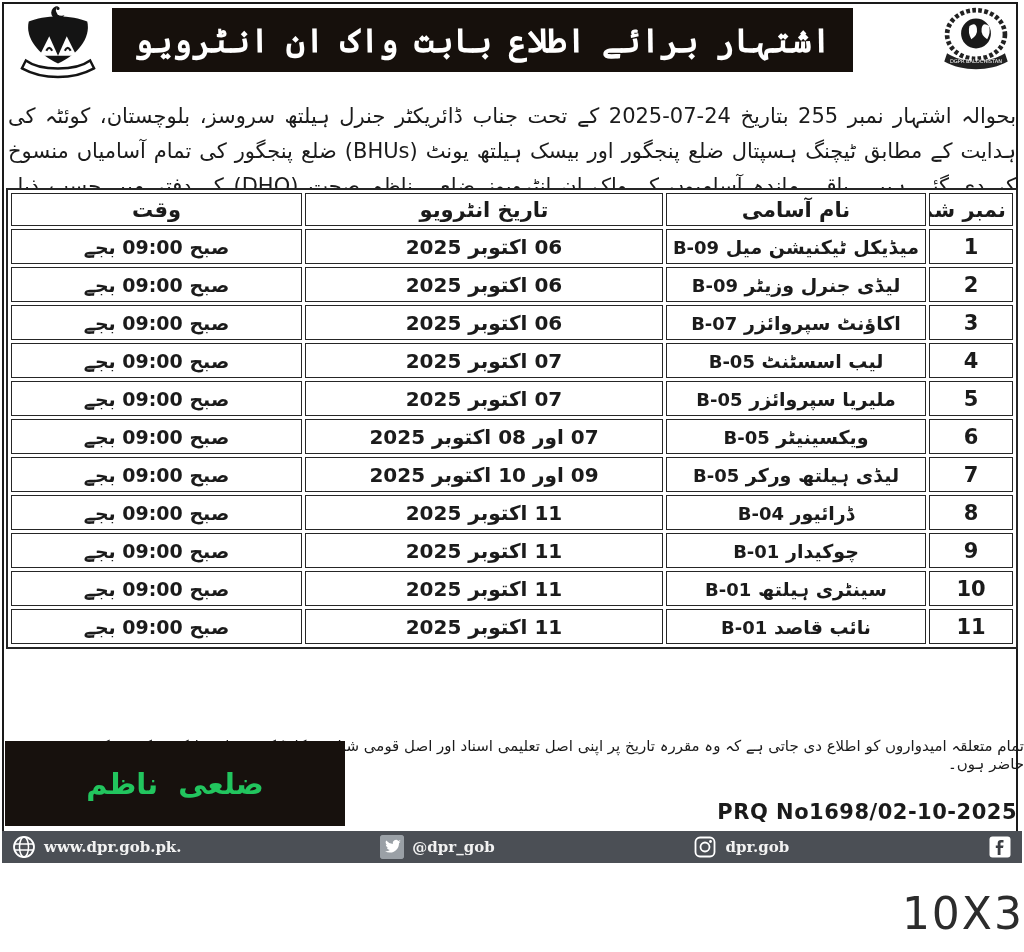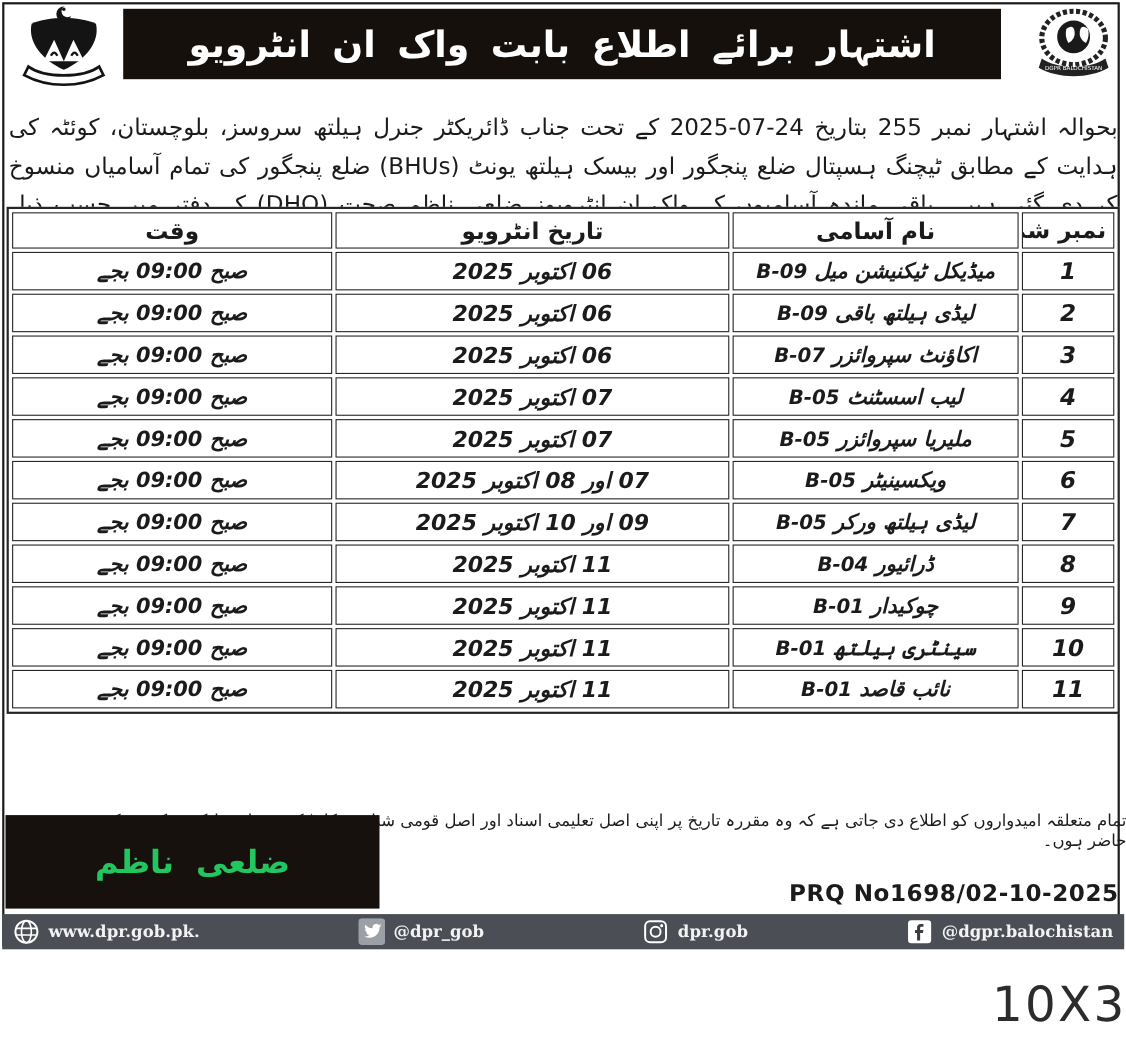--- a/index.html
+++ b/index.html
@@ -7,22 +7,22 @@
     width:1024px;height:952px;position:relative;overflow:hidden;
     background:#ffffff;color:#1b1b1b;
     font-family:"DejaVu Sans",sans-serif;
   }
   .ad-border{
     position:absolute;left:2px;top:2px;width:1016px;height:858px;
     border:2px solid #1a1a1a;box-sizing:border-box;background:#fff;
   }
   
   .banner{
-    position:absolute;left:112px;top:8px;width:798px;height:64px;
-    background:#16100c;color:#fff;display:flex;align-items:center;justify-content:center;
+    position:absolute;left:112px;top:8px;width:741px;height:64px;
+    background:#16100c;color:#fff;display:flex;align-items:center;justify-content:center;font-family:Liberation Serif, serif;
   }
   .banner-title{
     font-size:33px;font-weight:bold;direction:rtl;white-space:nowrap;word-spacing:8px;
   }
   .left-logo{position:absolute;left:8px;top:4px;width:100px;height:76px;}
   .right-logo{position:absolute;left:934px;top:5px;width:84px;height:72px;}
   
   .intro{
     position:absolute;left:8px;top:78px;width:1008px;height:108px;
     direction:rtl;text-align:justify;font-size:21px;line-height:35px;font-weight:500;
@@ -31,21 +31,21 @@
   table.schedule{
     position:absolute;left:6px;top:188px;width:1012px;
     table-layout:fixed;border-collapse:separate;border-spacing:3px;
     border:2px solid #262626;direction:rtl;background:#fff;
   }
   table.schedule th,table.schedule td{
     border:1.5px solid #262626;text-align:center;vertical-align:middle;
     padding:0 6px;overflow:hidden;white-space:nowrap;
   }
   table.schedule th{height:31px;font-size:21px;font-weight:bold;}
-  table.schedule td{height:33px;font-weight:600;font-style:italic;}
+  table.schedule td{height:33px;font-weight:600;}
   td.c-serial{font-size:21px;}
   td.c-post{font-size:19px;}
   td.c-date{font-size:20px;}
   td.c-time{font-size:19px;}
   .post-grade{font-size:18px;font-weight:bold;}
   
   .note{
     position:absolute;left:16px;top:704px;width:1008px;
     direction:rtl;text-align:right;font-size:15px;font-weight:500;margin-top:33px;
   }
@@ -124,21 +124,21 @@
   <tbody>
   <tr>
     <td class="c-serial"><span>1</span></td>
     <td class="c-post"><span>میڈیکل ٹیکنیشن میل</span> <span class="post-grade">B-09</span></td>
     <td class="c-date"><span>06 اکتوبر 2025</span></td>
     <td class="c-time"><span>صبح 09:00 بجے</span></td>
   </tr>
 
   <tr>
     <td class="c-serial"><span>2</span></td>
-    <td class="c-post"><span>لیڈی ہیلتھ باقی</span> <span class="post-grade">B-09</span></td>
+    <td class="c-post"><span>لیڈی جنرل وزیٹر</span> <span class="post-grade">B-09</span></td>
     <td class="c-date"><span>06 اکتوبر 2025</span></td>
     <td class="c-time"><span>صبح 09:00 بجے</span></td>
   </tr>
 
   <tr>
     <td class="c-serial"><span>3</span></td>
     <td class="c-post"><span>اکاؤنٹ سپروائزر</span> <span class="post-grade">B-07</span></td>
     <td class="c-date"><span>06 اکتوبر 2025</span></td>
     <td class="c-time"><span>صبح 09:00 بجے</span></td>
   </tr>
@@ -231,17 +231,16 @@
       <circle cx="12" cy="12" r="4.5" fill="none" stroke="#fff" stroke-width="1.8"></circle>
       <circle cx="17.5" cy="6.5" r="1.4" fill="#fff"></circle>
     </svg>
     <span>dpr.gob</span>
   </span>
   <span class="soc-item">
     <svg width="24" height="24" viewBox="0 0 24 24">
       <rect x="1.5" y="1.5" width="21" height="21" rx="3" fill="#ffffff"></rect>
       <path d="M15.5 7.5 h-2 c-.6 0-1 .4-1 1 v2 h3 l-.5 2.6 h-2.5 V20 h-2.8 v-6.9 H7.8 v-2.6 h1.9 V8.2 c0-2 1.3-3.2 3.2-3.2 h2.6 z" fill="#3a3d42"></path>
     </svg>
-    <span>@dgpr.balochistan</span>
   </span>
 </div>
 
 <div class="size-label">10X3</div>
 
 </body></html>

